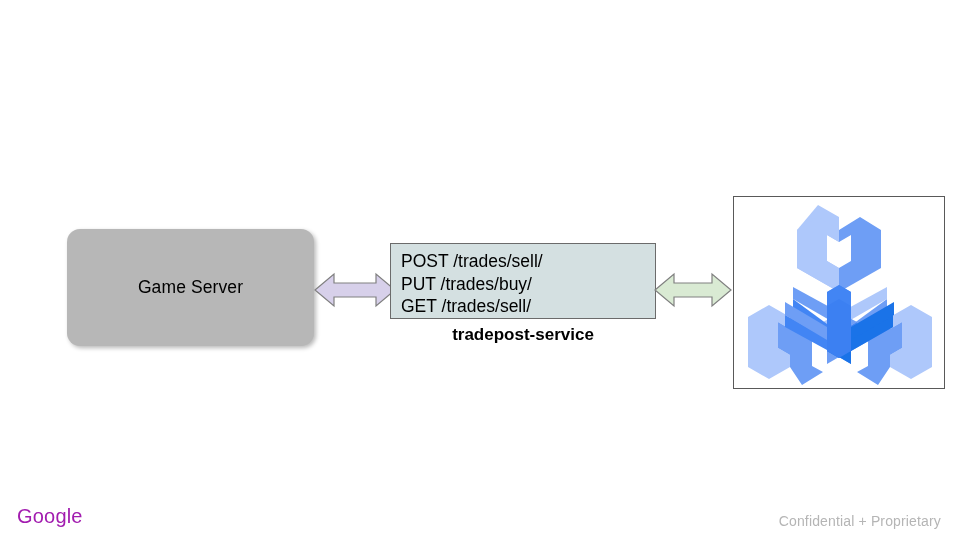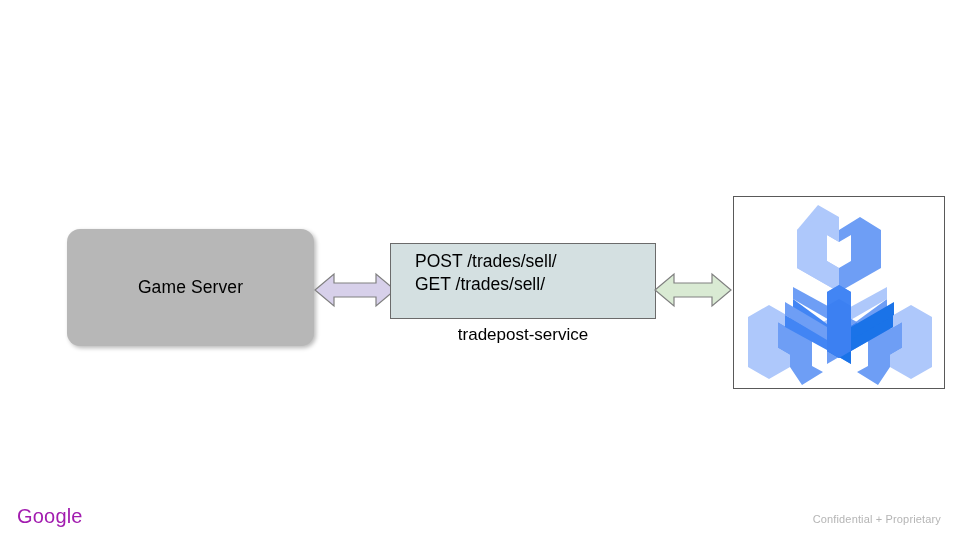--- a/index.html
+++ b/index.html
@@ -45,36 +45,36 @@
   
   .service-box {
     position: absolute;
     left: 390px;
     top: 243px;
     width: 266px;
     height: 76px;
     background: #d4e0e1;
     border: 1px solid #6b6b6b;
     box-sizing: border-box;
-    padding: 6px 0 0 24px;
+    padding: 6px 0 0 10px;
   }
   .service-line {
     font-size: 17.5px;
     line-height: 22.5px;
     color: #000000;
     white-space: nowrap;
   }
   .service-caption {
     position: absolute;
     left: 390px;
     top: 325px;
     width: 266px;
     text-align: center;
     font-size: 17px;
-    font-weight: normal;
+    font-weight: bold;
     color: #000000;
     white-space: nowrap;
   }
 
   
   .arrow {
     position: absolute;
   }
   .arrow svg { display: block; }
 
@@ -106,21 +106,21 @@
     left: 17px;
     top: 505px;
     font-size: 20px;
     color: #a21caf;
     letter-spacing: 0.2px;
   }
   .footer-note {
     position: absolute;
     right: 19px;
     top: 513px;
-    font-size: 11px;
+    font-size: 14px;
     color: #b5b5b5;
     letter-spacing: 0.15px;
     white-space: nowrap;
   }
 </style>
 </head>
 <body>
 
 <div id="slide">
 
@@ -129,20 +129,21 @@
   </div>
 
   <div class="arrow arrow-left-conn">
     <svg width="82" height="44" viewBox="0 0 82 44" aria-hidden="true">
       <polygon points="1,22 20,6 20,15 62,15 62,6 81,22 62,38 62,29 20,29 20,38" fill="#d7d0ea" stroke="#808080" stroke-width="1.2" stroke-linejoin="miter"></polygon>
     </svg>
   </div>
 
   <div class="service-box">
     <div class="service-line">POST /trades/sell/</div>
+    <div class="service-line">PUT /trades/buy/</div>
     <div class="service-line">GET /trades/sell/</div>
   </div>
   <div class="service-caption">tradepost-service</div>
 
   <div class="arrow arrow-right-conn">
     <svg width="78" height="44" viewBox="0 0 78 44" aria-hidden="true">
       <polygon points="1,22 20,6 20,15 58,15 58,6 77,22 58,38 58,29 20,29 20,38" fill="#d9ead3" stroke="#808080" stroke-width="1.2" stroke-linejoin="miter"></polygon>
     </svg>
   </div>
 

